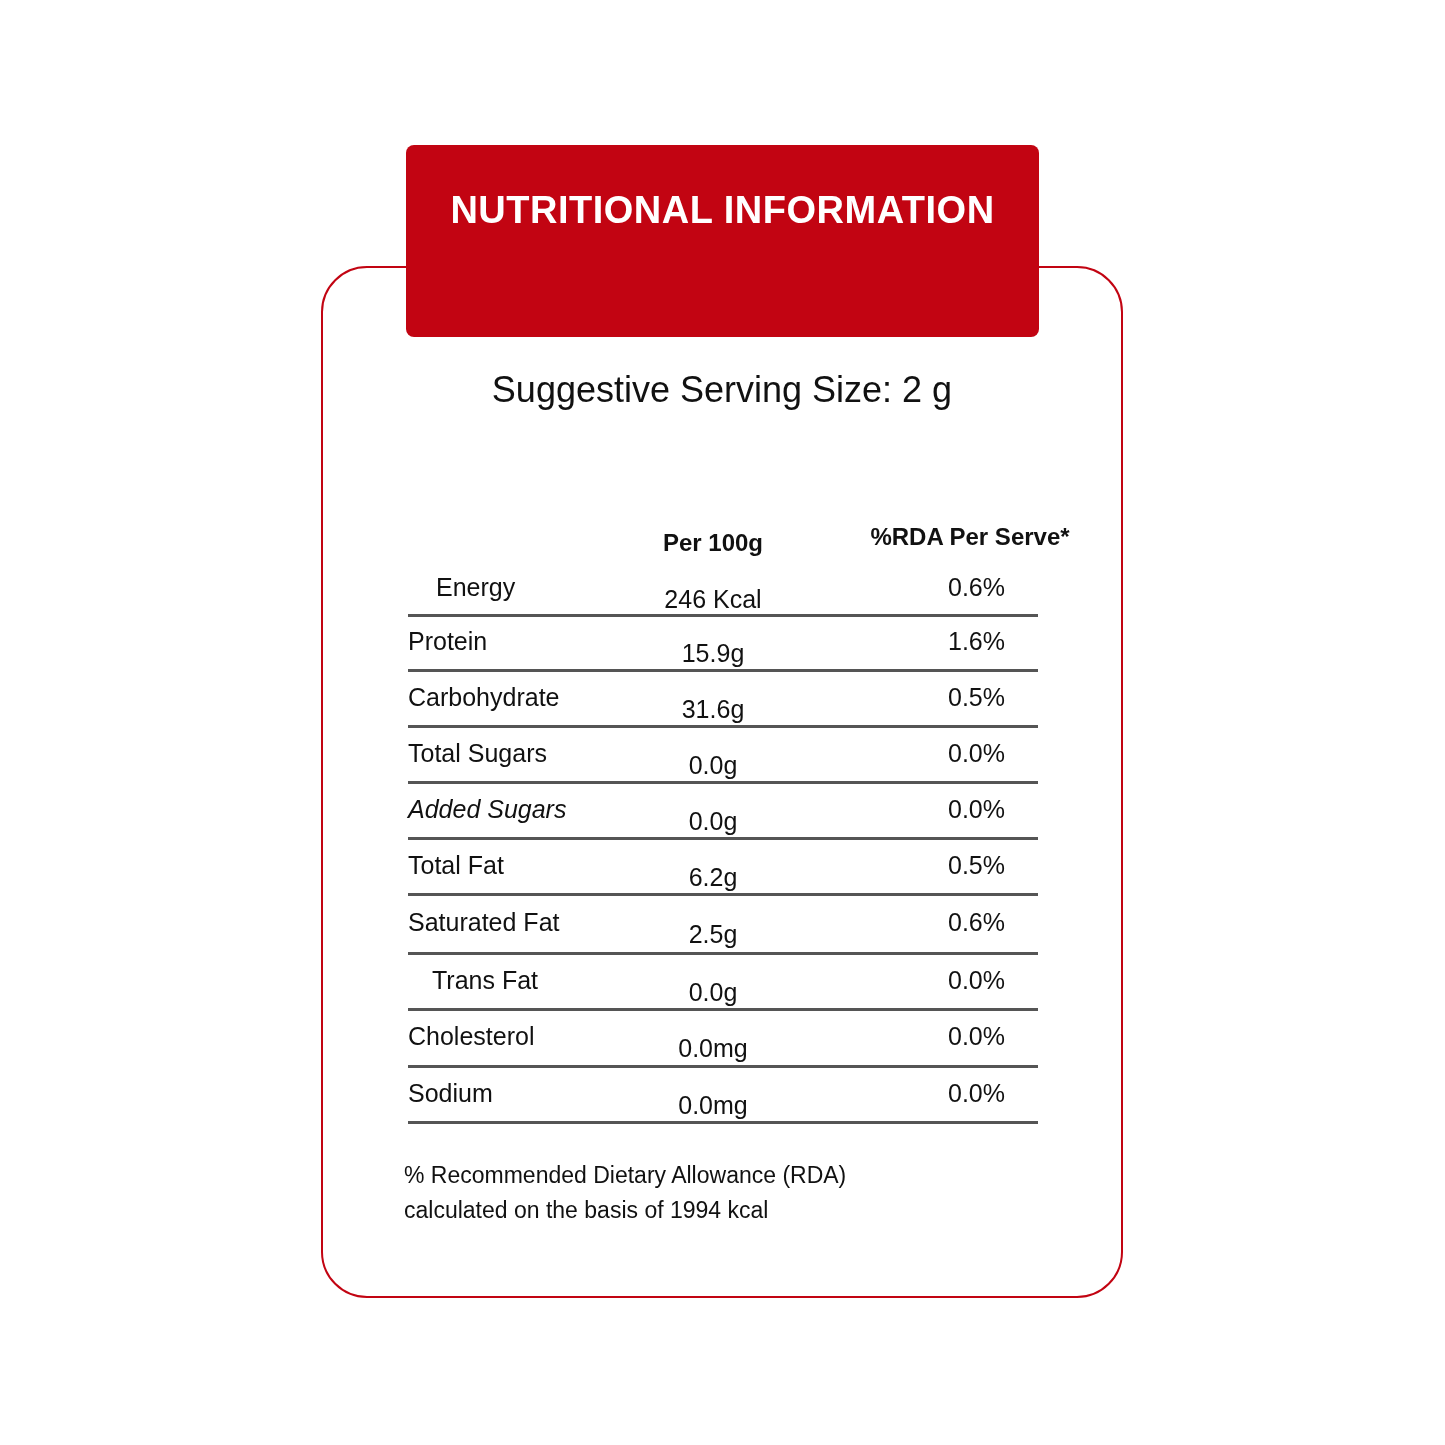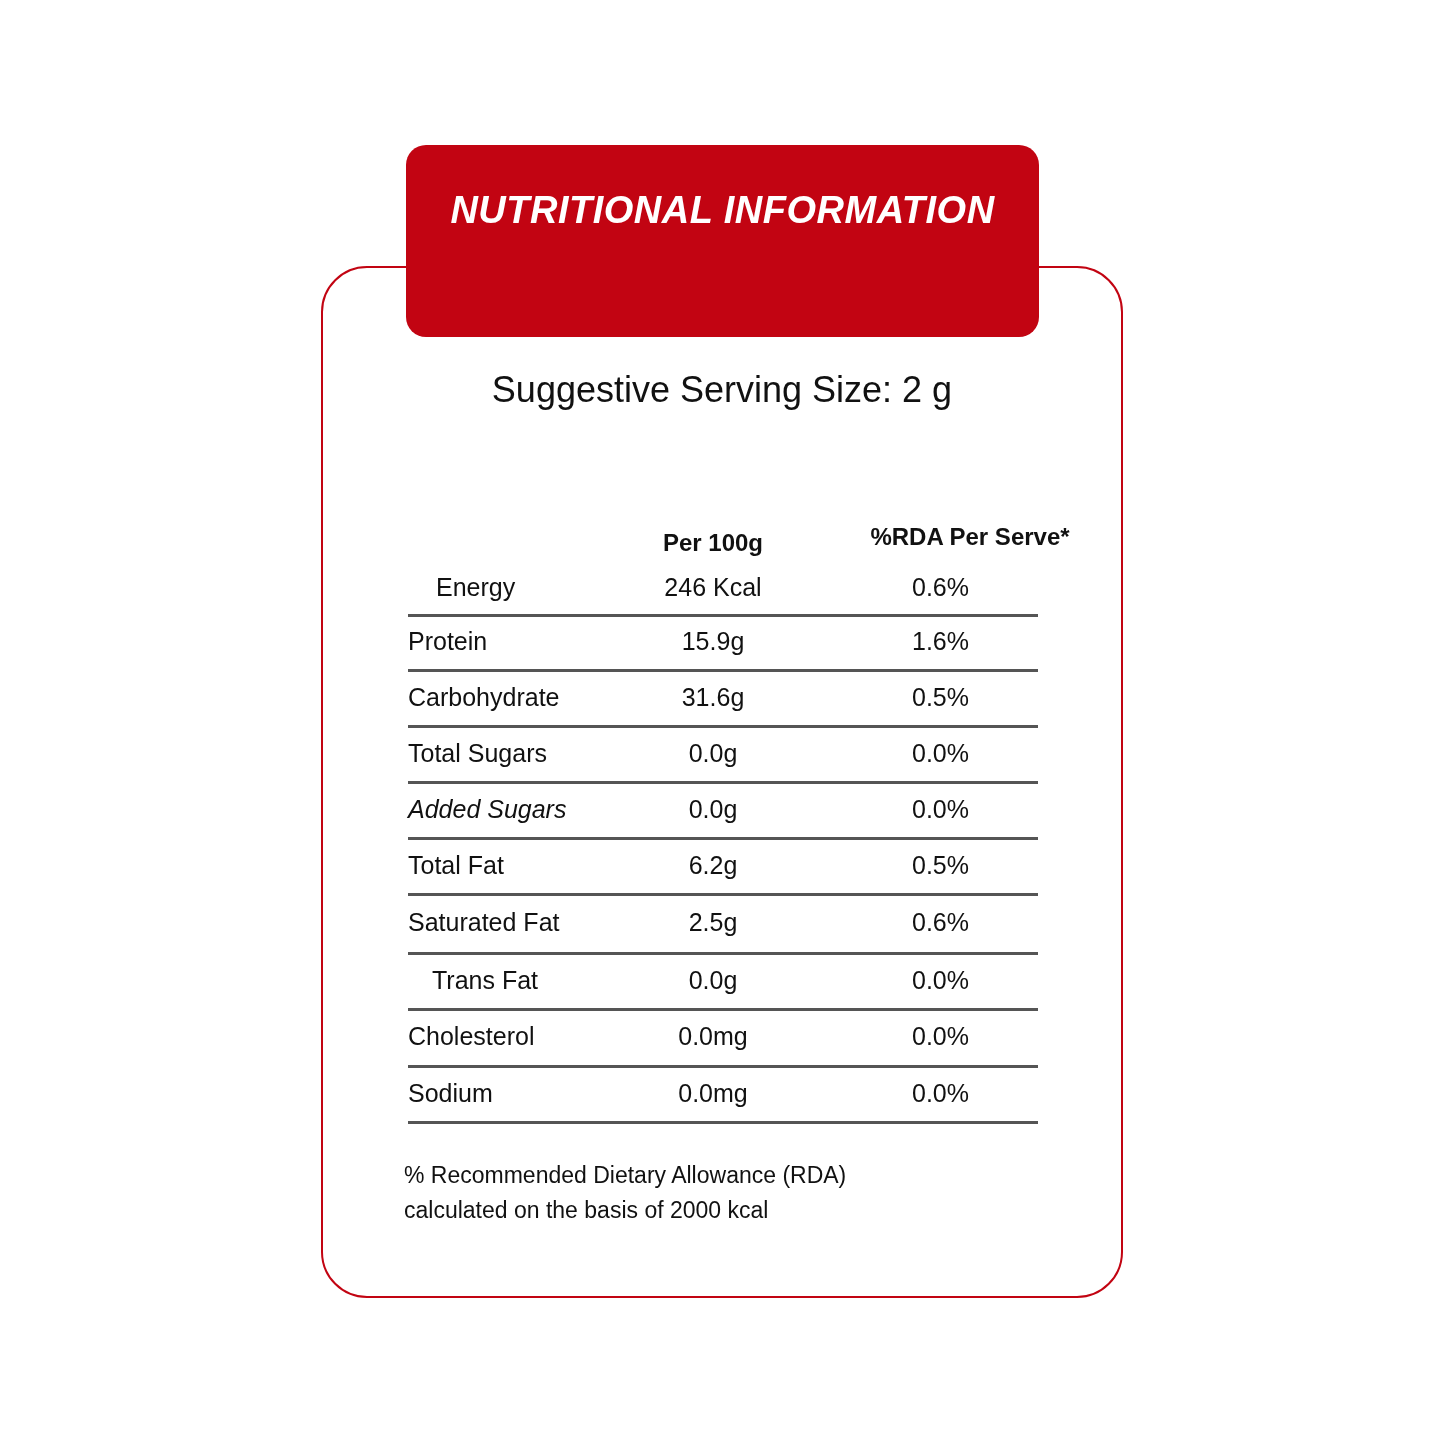--- a/index.html
+++ b/index.html
@@ -1,27 +1,27 @@
 <!DOCTYPE html>
 <html><head>
 <meta charset="utf-8">
 <style>
   html, body { margin:0; padding:0; background:#ffffff; }
   body { width:1445px; height:1445px; position:relative; font-family:"Liberation Sans", sans-serif; color:#111; overflow:hidden; }
   .card { position:absolute; left:321px; top:266px; width:802px; height:1032px; border:2px solid #c20412; border-radius:46px; box-sizing:border-box; background:#fff; }
-  .banner { position:absolute; left:406px; top:145px; width:633px; height:192px; background:#c20412; border-radius:20px; color:#fff; text-align:center; box-sizing:border-box; padding-top:42px;font-style:italic; }
+  .banner { position:absolute; left:406px; top:145px; width:633px; height:192px; background:#c20412; border-radius:8px; color:#fff; text-align:center; box-sizing:border-box; padding-top:42px; }
   .banner .t1 { font-weight:bold; font-size:38px; letter-spacing:0.5px; line-height:46px; }
   .banner .t2 { font-size:44px; line-height:60px; margin-top:8px; }
   .serving { position:absolute; left:321px; width:802px; text-align:center; font-size:36px; line-height:48px; top:366px; }
   .thead { position:absolute; top:518px; font-weight:bold; font-size:24px; }
   .row { position:absolute; left:408px; width:630px; height:54px; border-bottom:3px solid #555; }
   .row span { position:absolute; font-size:25px; }
   .row .n { left:0; }
-  .row .v { left:230px; width:150px; text-align:center; }
-  .row .p { left:504px; width:125px; text-align:left; }
+  .row .v { left:230px; width:150px; text-align:center;margin-top:12px; }
+  .row .p { left:472px; width:125px; text-align:right; }
   .foot { position:absolute; left:404px; top:1158px; font-size:23px; line-height:35px; }
 </style>
 </head>
 <body>
 
 <div class="card"></div>
 
 <div class="banner">
   <div class="t1">NUTRITIONAL INFORMATION</div>
 </div>
@@ -81,14 +81,14 @@
     </div>
     <div class="row" style="top: 1068px; height: 53px;">
       <span class="n" style="top: 10.5px;">Sodium</span>
       <span class="v" style="top: 10.5px;">0.0mg</span>
       <span class="p" style="top: 10.5px;">0.0%</span>
     </div>
   </div>
 
 <div class="foot">
   <div>% Recommended Dietary Allowance (RDA)</div>
-  <div>calculated on the basis of 2000 kcal</div>
+  <div>calculated on the basis of 1994 kcal</div>
 </div>
 
 </body></html>

